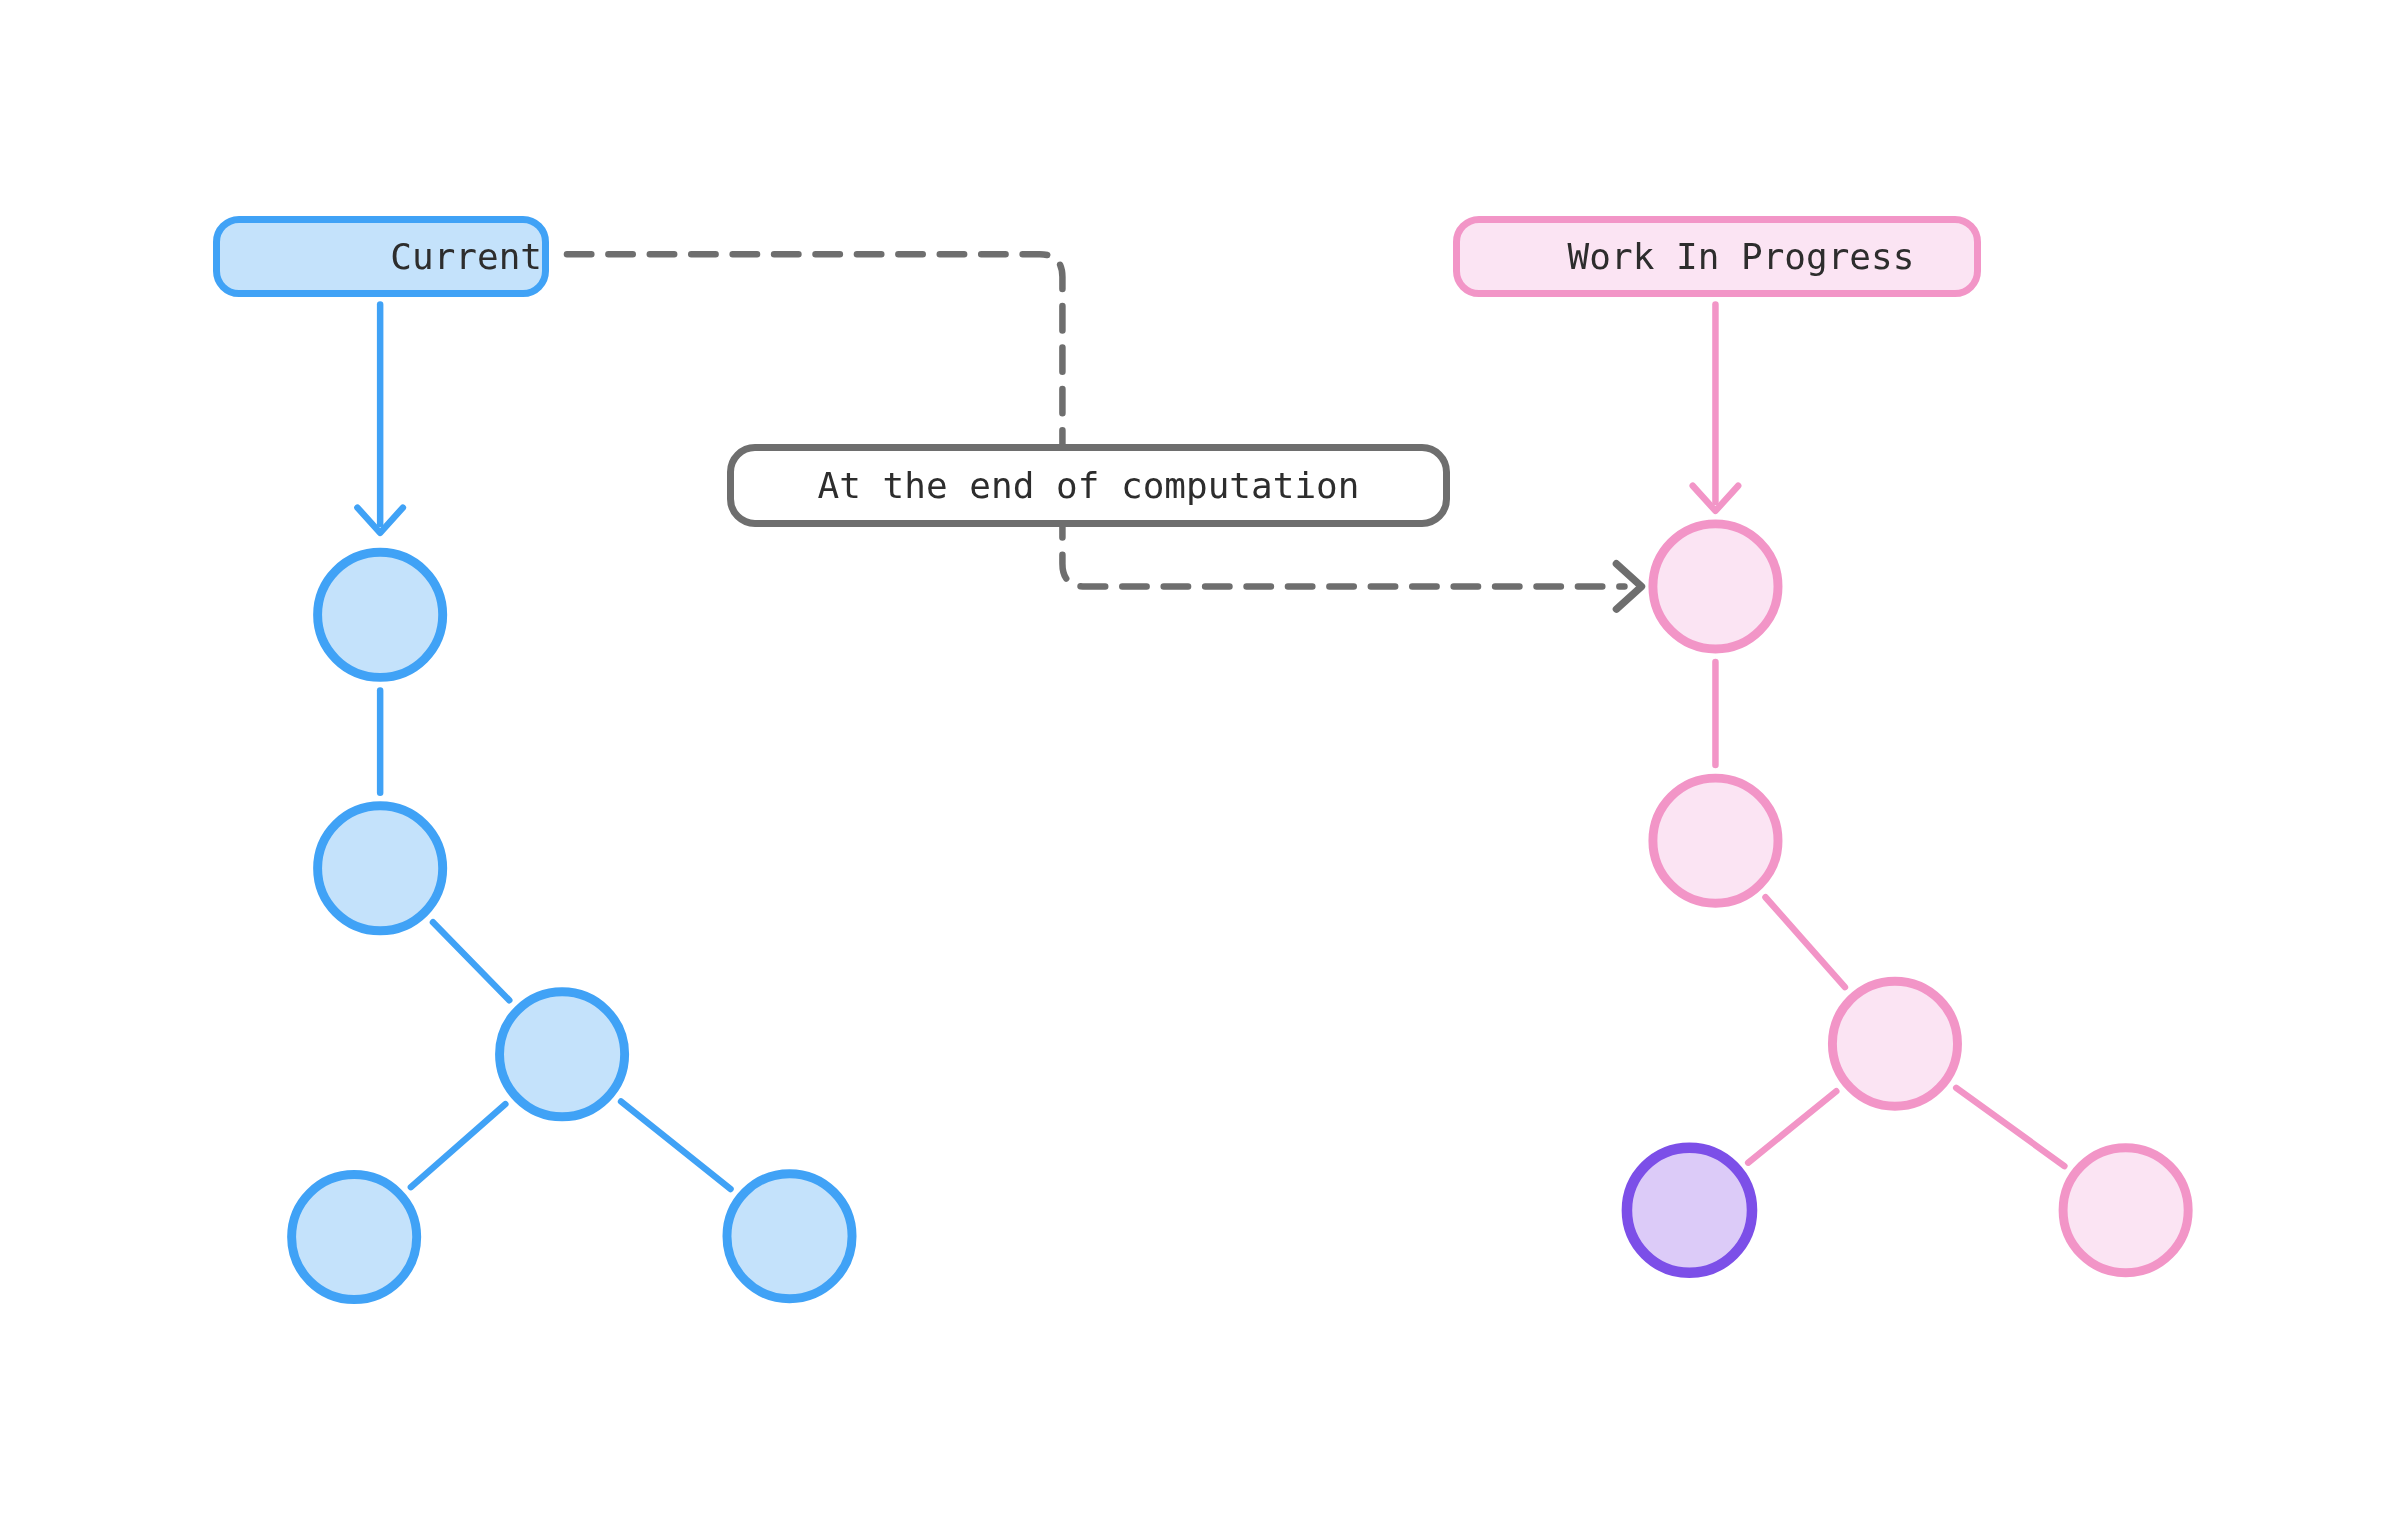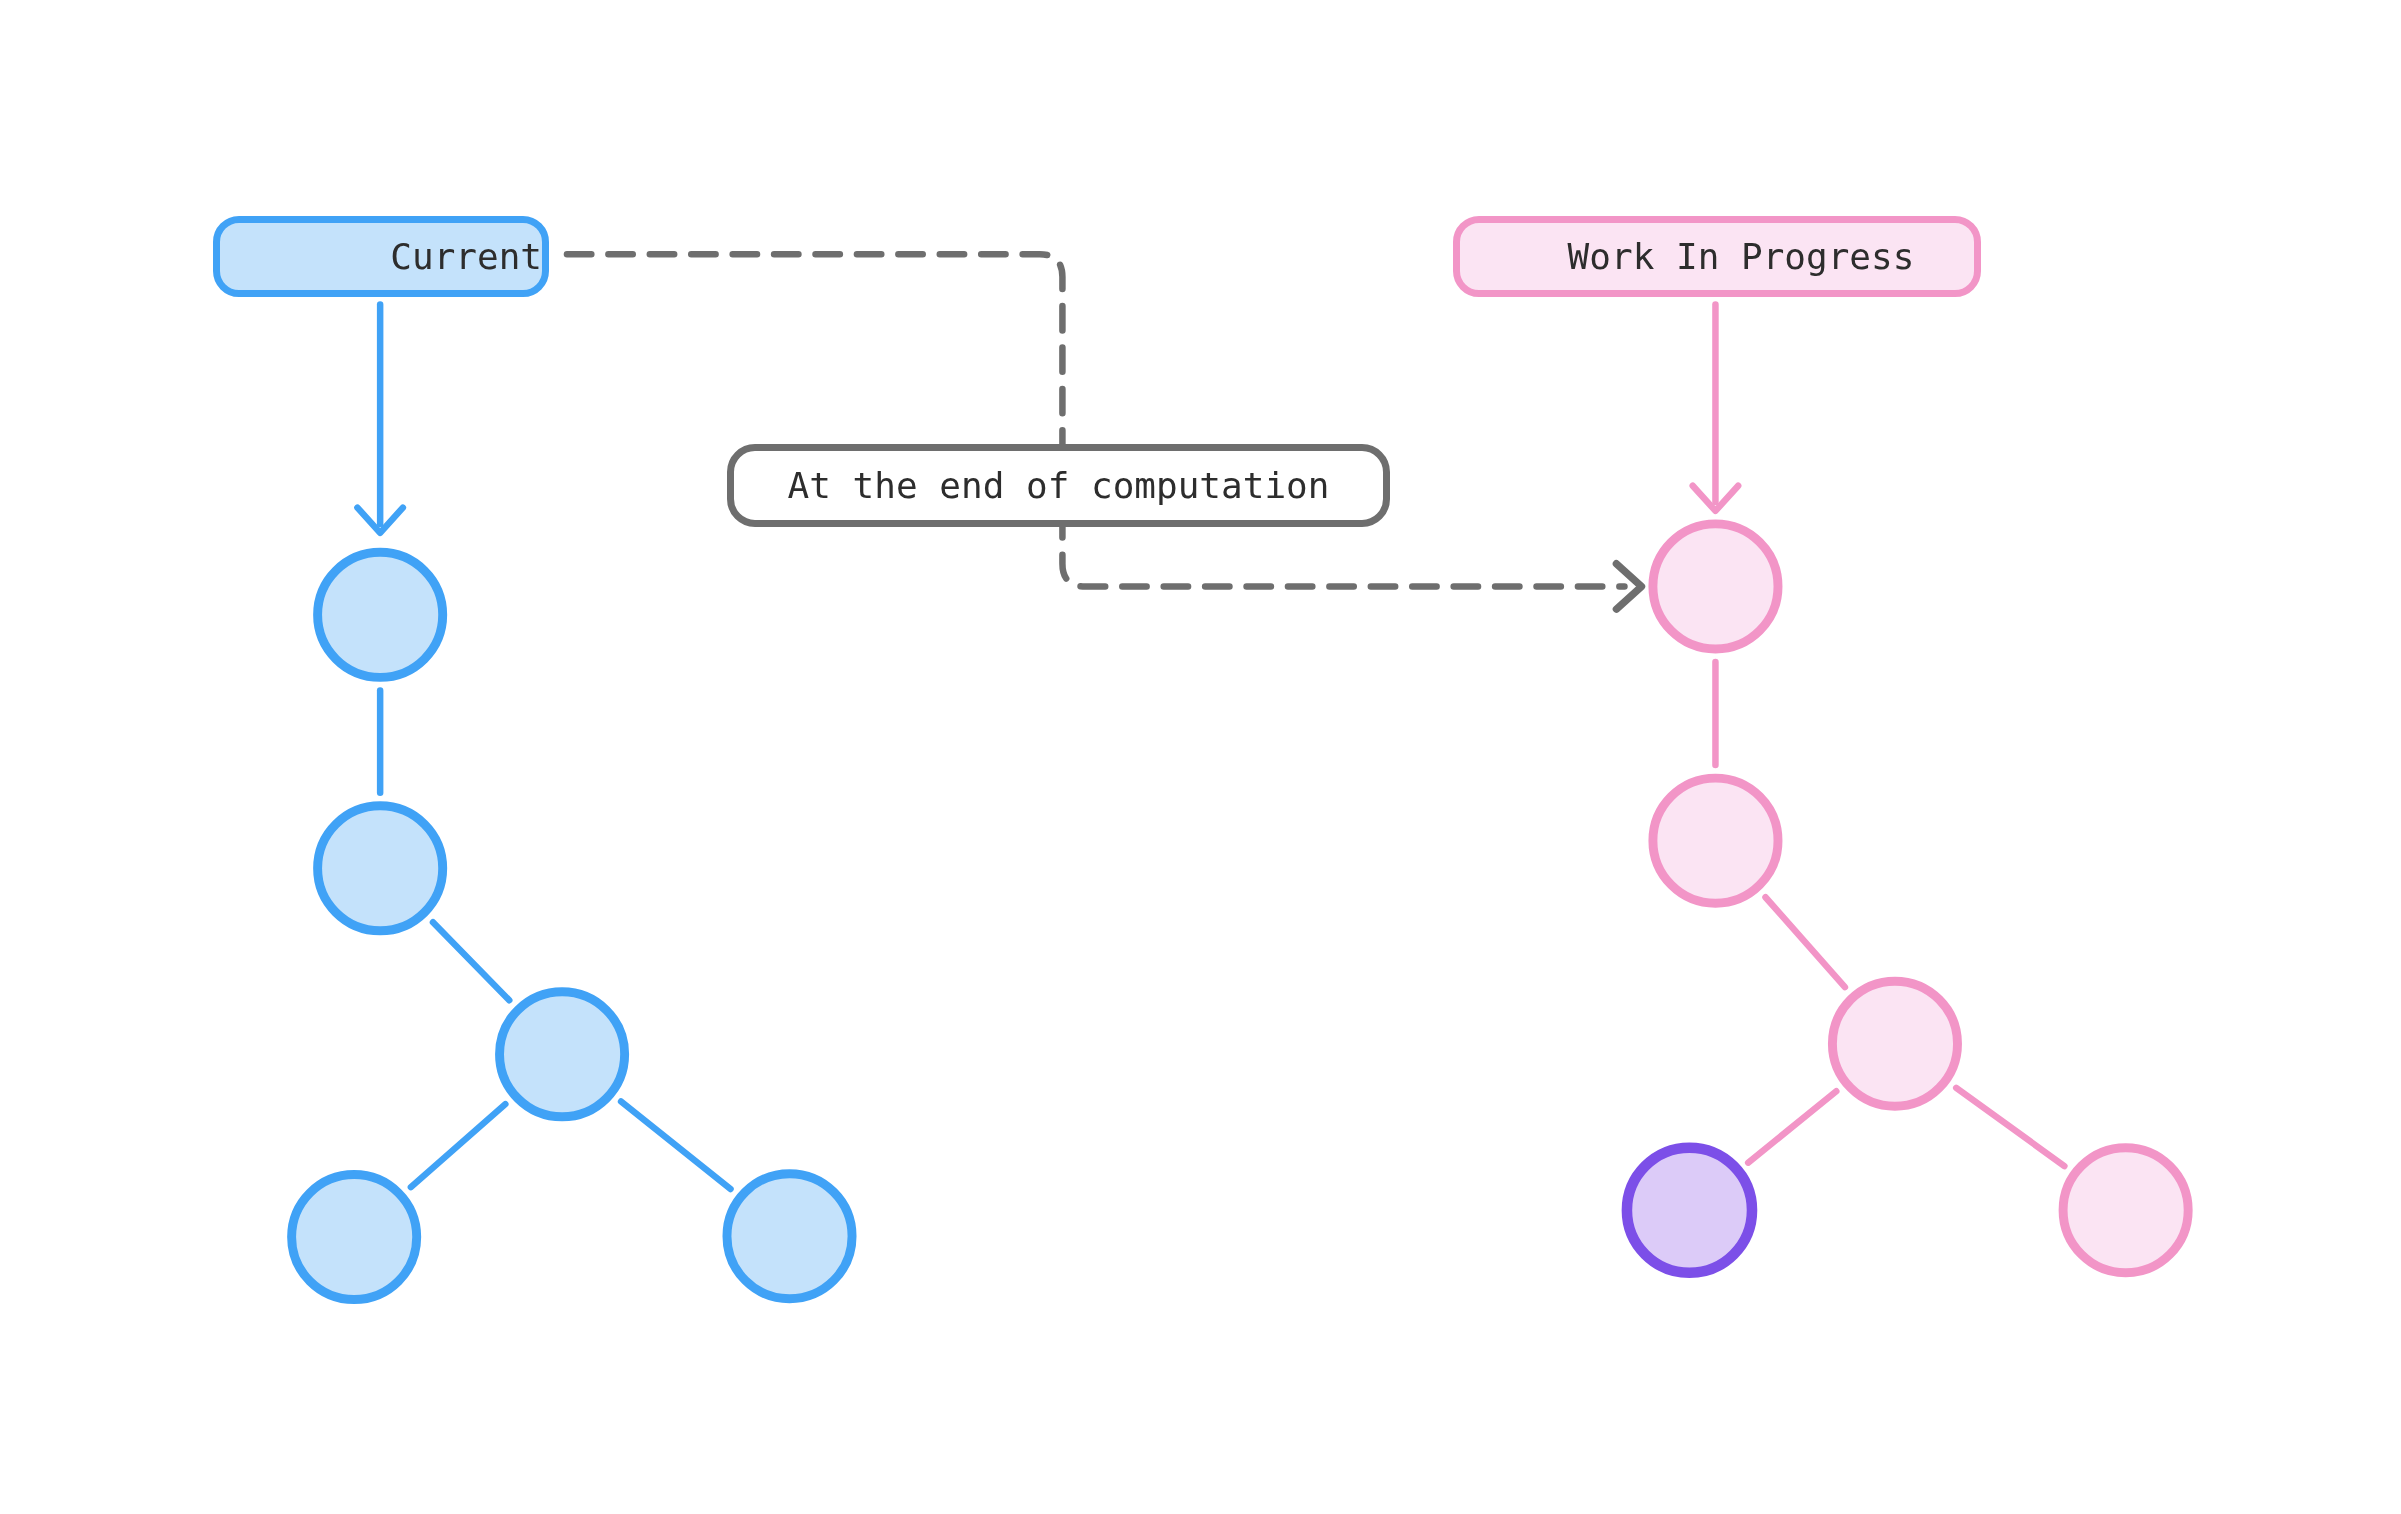--- a/index.html
+++ b/index.html
@@ -21,21 +21,21 @@
     position: absolute; z-index: 2;
     box-sizing: border-box;
     display: flex; align-items: center; justify-content: center;
     font-size: 36px; font-weight: 500;
     white-space: nowrap;
     border-style: solid;
     background: #fff;
   }
   .pill-current  { left: 213px;  top: 216px; width: 336px; height: 81px; border-width: 7.3px; border-radius: 26px; justify-content: flex-end; }
   .pill-wip      { left: 1453px; top: 216px; width: 528px; height: 81px; border-width: 7.3px; border-radius: 26px; }
-  .pill-annot    { left: 727px;  top: 444px; width: 663px; height: 83px; border-width: 7.3px; border-radius: 28px; }
+  .pill-annot    { left: 727px;  top: 444px; width: 723px; height: 83px; border-width: 7.3px; border-radius: 28px; }
 </style>
 </head>
 <body>
 
 <div class="stage">
 
   <svg width="2401" height="1514" viewBox="0 0 2956 1864" xmlns="http://www.w3.org/2000/svg">
       <path d="M 698 313 L 1280 313 Q 1308 313 1308 341 L 1308 694 Q 1308 722 1336 722 L 2000 722" fill="none" stroke="#6E6E6E" stroke-width="8" stroke-dasharray="30 21" stroke-linecap="round"></path>
       <path d="M 1990 694 L 2021 722 L 1990 750" fill="none" stroke="#6E6E6E" stroke-width="9" stroke-linecap="round" stroke-linejoin="round"></path>
       <line x1="468" y1="850" x2="468" y2="976" stroke="#40A2F6" stroke-width="8" stroke-linecap="round"></line>

